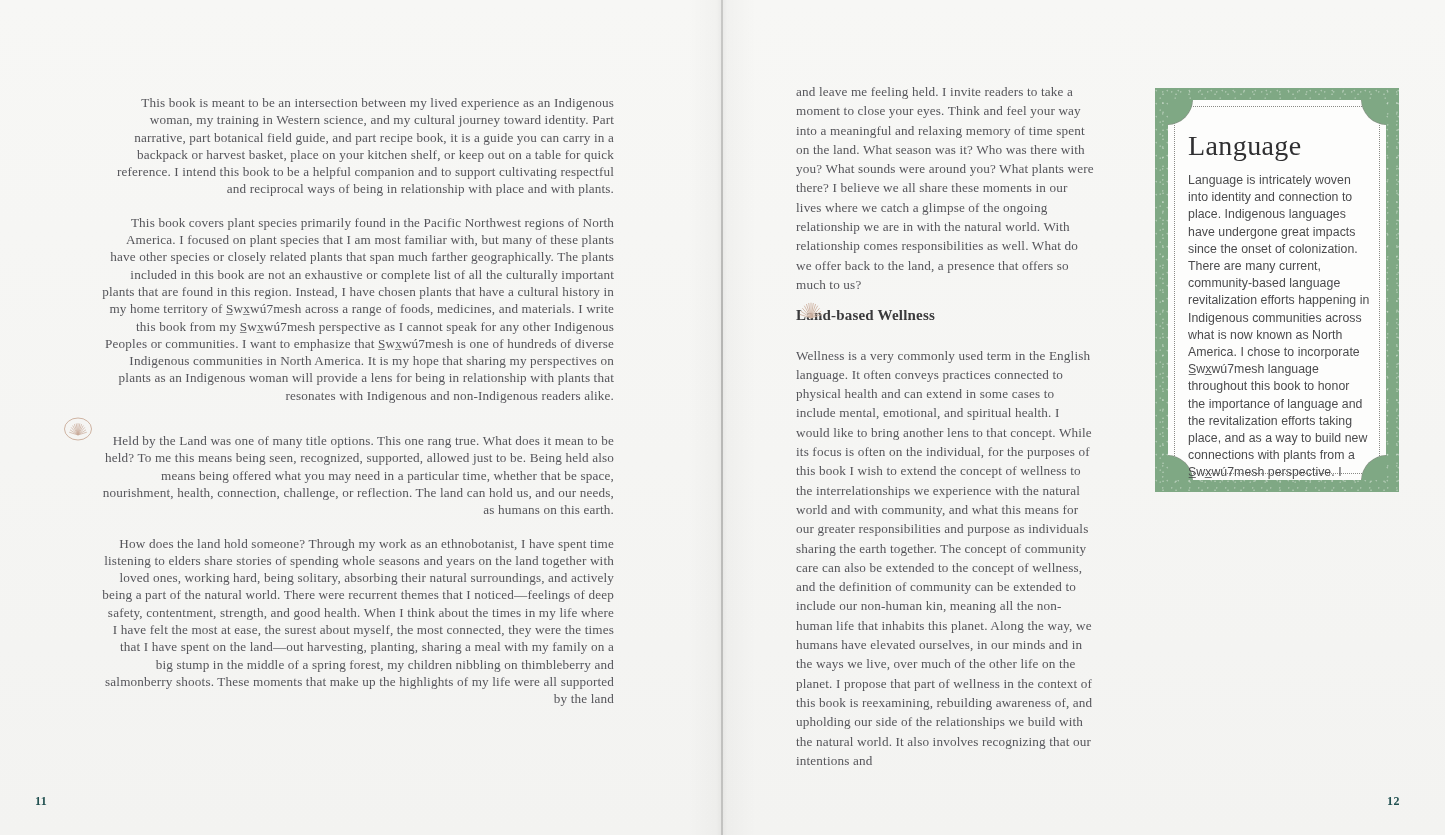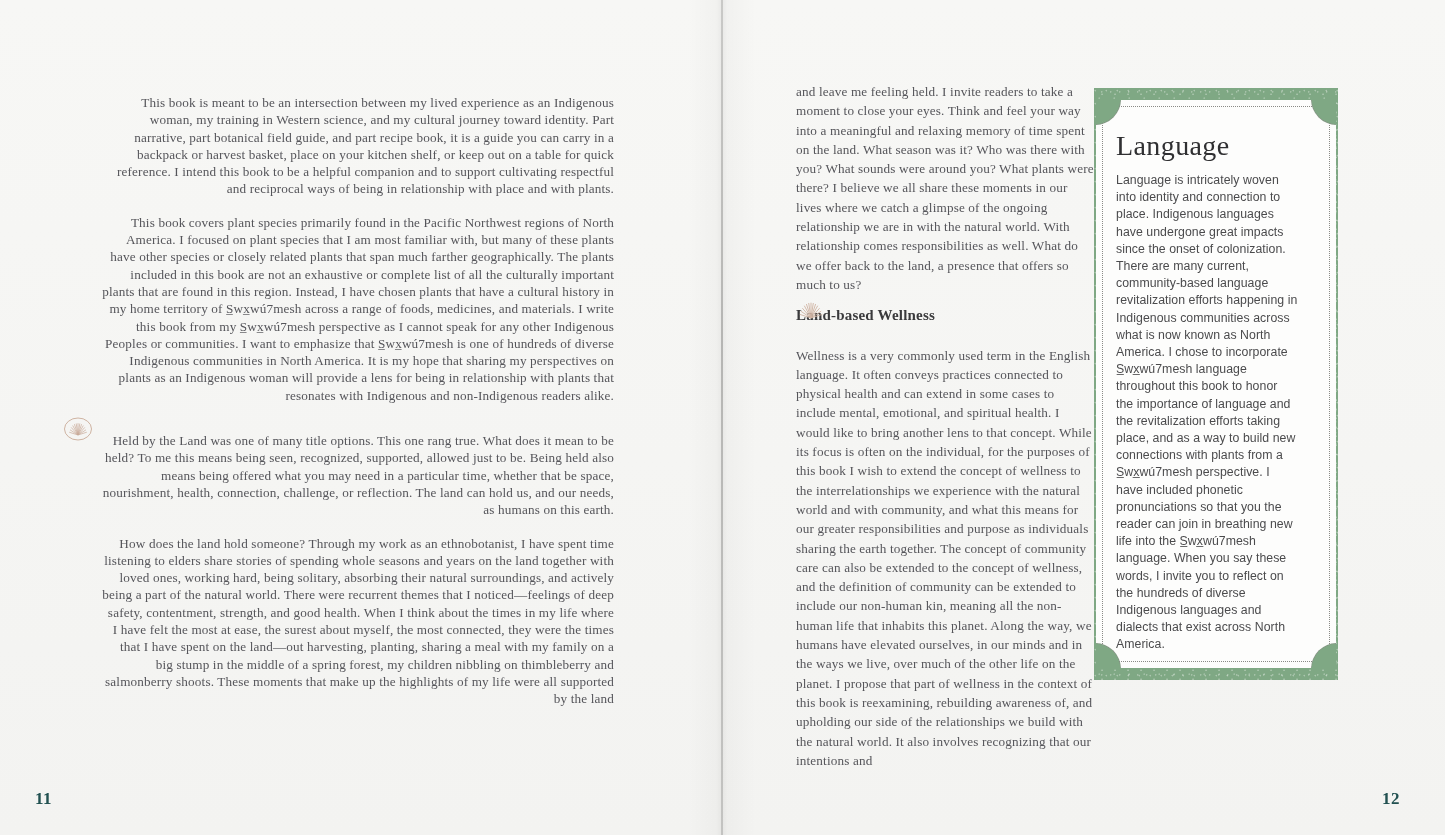--- a/index.html
+++ b/index.html
@@ -46,29 +46,29 @@
 
   .right-col {
     position:absolute; left:796px; top:82px; width:298px;
     font-size:13.2px; line-height:19.3px;
   }
   .right-col .para-top { margin-bottom:12px; }
   .right-col .section-head { margin-top:10px; margin-bottom:20px; }
 
   
   .lang-box {
-    position:absolute; left:1094px; top:88px; width:244px; height:592px;
+    position:absolute; left:1155px; top:88px; width:244px; height:404px;
     background:#7fa884;
     background-image:
       radial-gradient(circle at 12% 20%, rgba(255,255,255,0.35) 0.5px, rgba(255,255,255,0) 1.2px),
       radial-gradient(circle at 62% 70%, rgba(255,255,255,0.3) 0.5px, rgba(255,255,255,0) 1.2px),
       radial-gradient(circle at 85% 35%, rgba(255,255,255,0.3) 0.5px, rgba(255,255,255,0) 1.2px),
       radial-gradient(circle at 35% 85%, rgba(255,255,255,0.28) 0.5px, rgba(255,255,255,0) 1.2px);
     background-size:11px 13px, 13px 9px, 9px 11px, 15px 12px;
-    padding:12px 2px;
+    padding:12px 13px;
   }
   .lang-inner {
     position:relative; width:100%; height:100%;
     background:#fdfdfc; overflow:hidden;
   }
   .lang-dotted {
     position:absolute; left:6px; top:6px; right:6px; bottom:6px;
     border:1px dotted #8a8a86;
   }
   .corner {
@@ -86,21 +86,21 @@
     letter-spacing:0.4px; margin-bottom:10px;
   }
   .lang-body {
     font-family:"Liberation Sans", sans-serif;
     font-size:12.3px; line-height:17.2px; color:#4b4b4d;
     letter-spacing:0.05px;
   }
 
   .page-num {
     position:absolute; bottom:26px;
-    font-size:17px; font-weight:700; color:#225151;
+    font-size:12px; font-weight:700; color:#225151;
     letter-spacing:0.5px;
   }
   .page-num.left  { left:35px; }
   .page-num.right { right:45px; }
 </style>
 </head>
 <body>
 
 <div class="spread">
 

